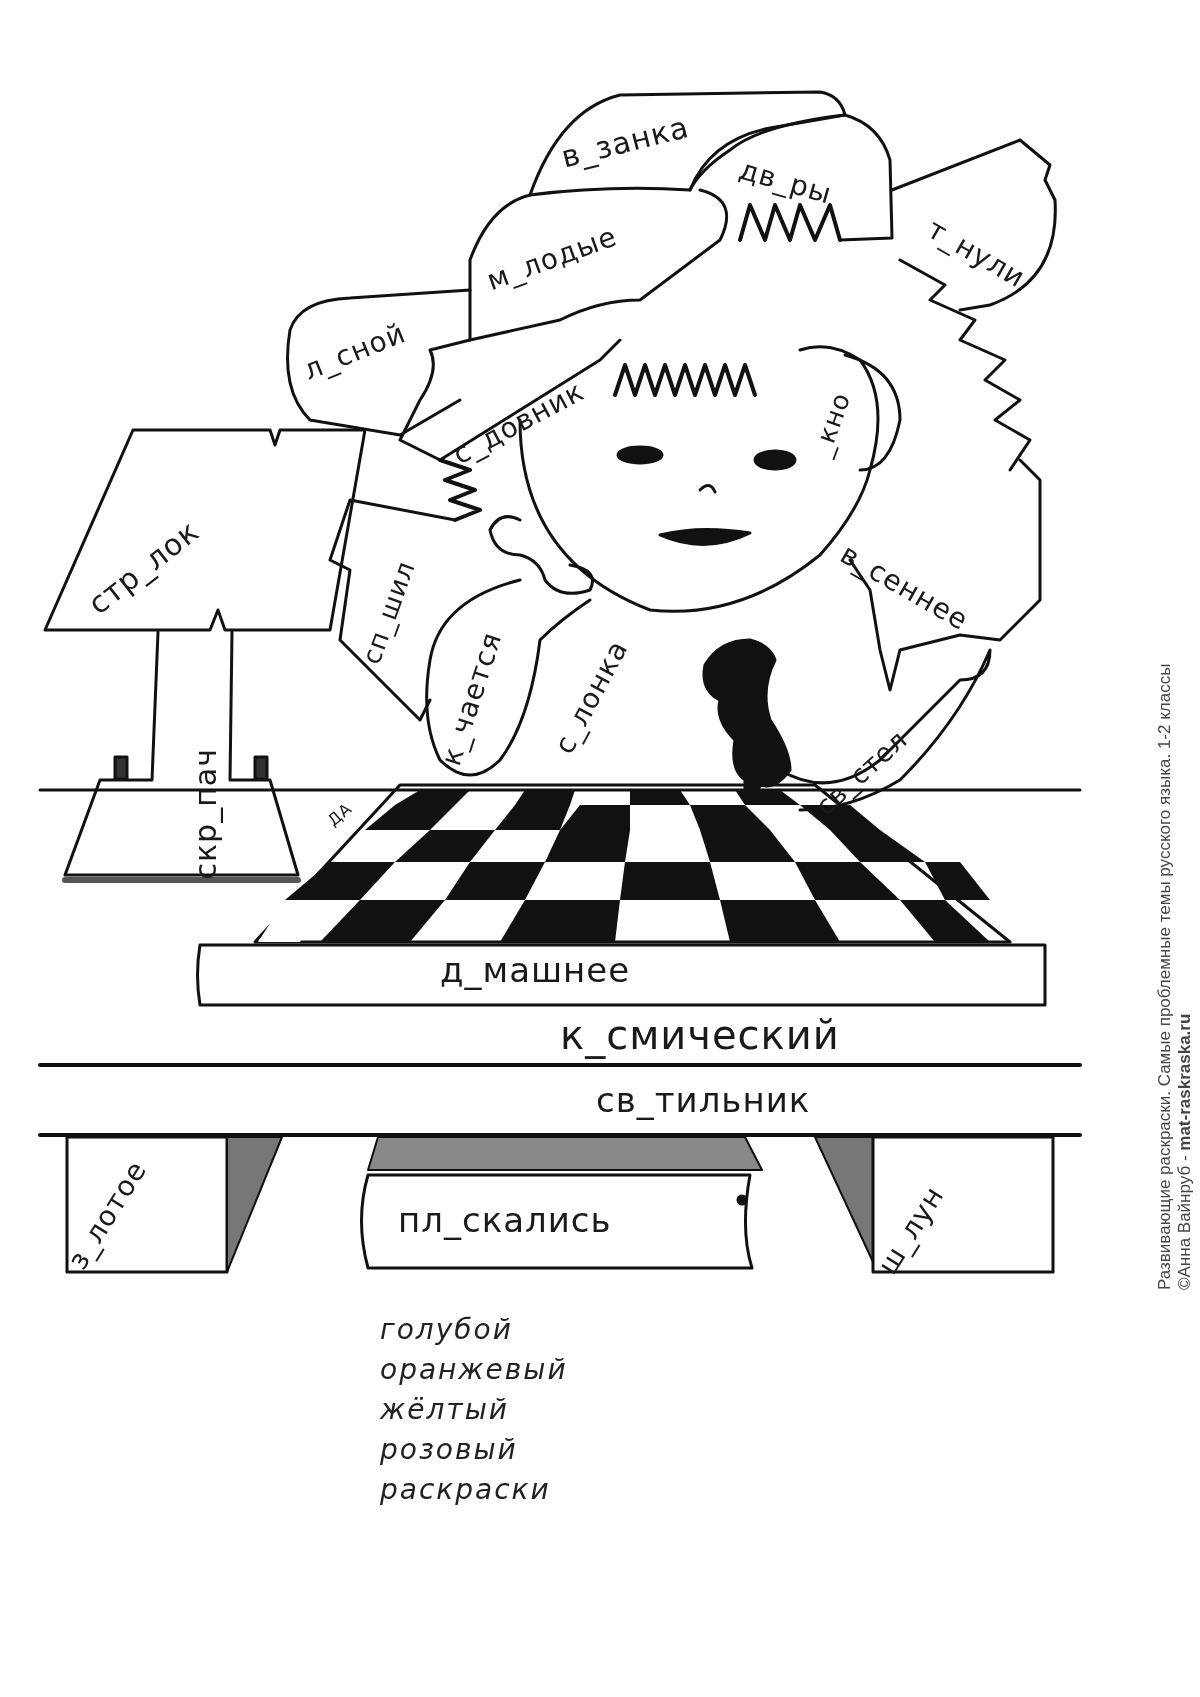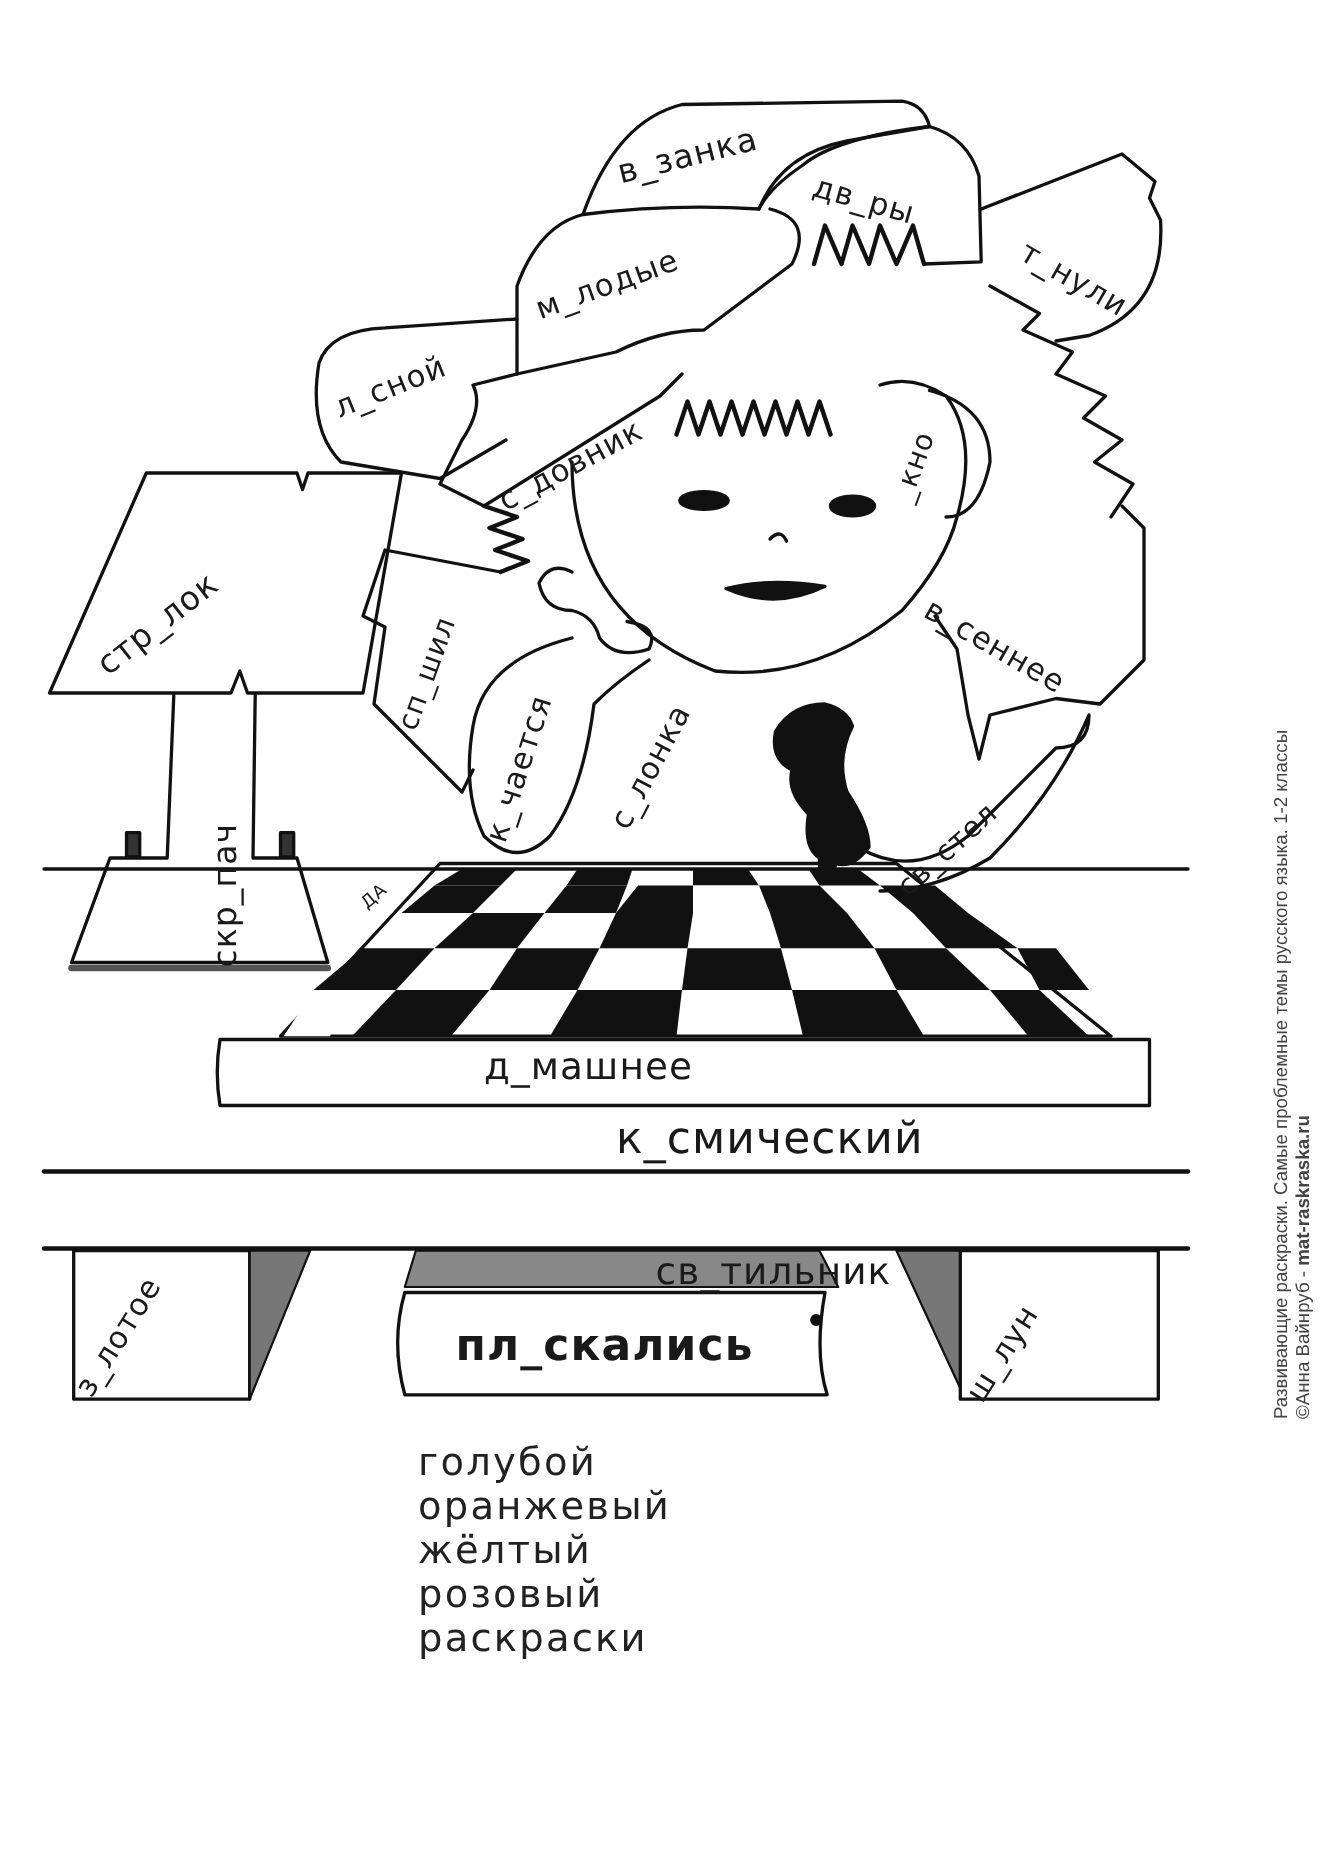--- a/index.html
+++ b/index.html
@@ -7,21 +7,21 @@
          font-family: "DejaVu Sans", sans-serif; color: #111; }
   .page { position: absolute; left: 0; top: 0; width: 1200px; height: 1697px; }
   svg.art { position: absolute; left: 0; top: 0; }
   .lbl { position: absolute; font-family: "DejaVu Sans", sans-serif; font-size: 30px;
          color: #1a1a1a; white-space: nowrap; transform-origin: left center; letter-spacing: 1px; }
   .credit { position: absolute; left: 1155px; top: 1290px; transform-origin: left top;
             transform: rotate(-90deg); font-family: "Liberation Sans", sans-serif;
             font-size: 17px; color: #444; white-space: nowrap; line-height: 20px; }
   .credit .site { font-weight: bold; }
   .colors { position: absolute; left: 380px; top: 1310px; font-family: "DejaVu Sans", sans-serif;
-            font-size: 35px; line-height: 40px; color: #222; letter-spacing: 2px; }
+            font-size: 28px; line-height: 40px; color: #222; letter-spacing: 2px; font-style: italic; }
   .colors div { }
 </style>
 </head>
 <body>
 
 <div class="page">
 
   <svg class="art" width="1200" height="1697" viewBox="0 0 1200 1697">
     <g fill="none" stroke="#111" stroke-width="3" stroke-linejoin="round" stroke-linecap="round">
 
@@ -127,24 +127,24 @@
   <span class="lbl" style="left:562px;top:735px;transform:rotate(-62deg);font-size:28px;">с_лонка</span>
   <span class="lbl" style="left:843px;top:535px;transform:rotate(30deg);font-size:28px;">в_сеннее</span>
   <span class="lbl" style="left:820px;top:795px;transform:rotate(-42deg);font-size:26px;">св_стел</span>
 
   <span class="lbl" style="left:92px;top:590px;transform:rotate(-38deg);font-size:30px;">стр_лок</span>
   <span class="lbl" style="left:205px;top:862px;transform:rotate(-90deg);font-size:30px;">скр_пач</span>
   <span class="lbl" style="left:330px;top:813px;transform:rotate(-40deg);font-size:16px;">ДА</span>
 
   <span class="lbl" style="left:440px;top:950px;font-size:34px;">д_машнее</span>
   <span class="lbl" style="left:560px;top:1012px;font-size:40px;">к_смический</span>
-  <span class="lbl" style="left:596px;top:1136px;font-size:34px;">св_тильник</span>
+  <span class="lbl" style="left:596px;top:1080px;font-size:34px;">св_тильник</span>
 
   <span class="lbl" style="left:75px;top:1250px;transform:rotate(-58deg);font-size:28px;">з_лотое</span>
-  <span class="lbl" style="left:414px;top:1200px;font-size:40px;font-weight:bold;">пл_скались</span>
+  <span class="lbl" style="left:398px;top:1200px;font-size:34px;">пл_скались</span>
   <span class="lbl" style="left:885px;top:1255px;transform:rotate(-58deg);font-size:28px;">ш_лун</span>
 
   <div class="colors">
     <div>голубой</div>
     <div>оранжевый</div>
     <div>жёлтый</div>
     <div>розовый</div>
     <div>раскраски</div>
   </div>
 

